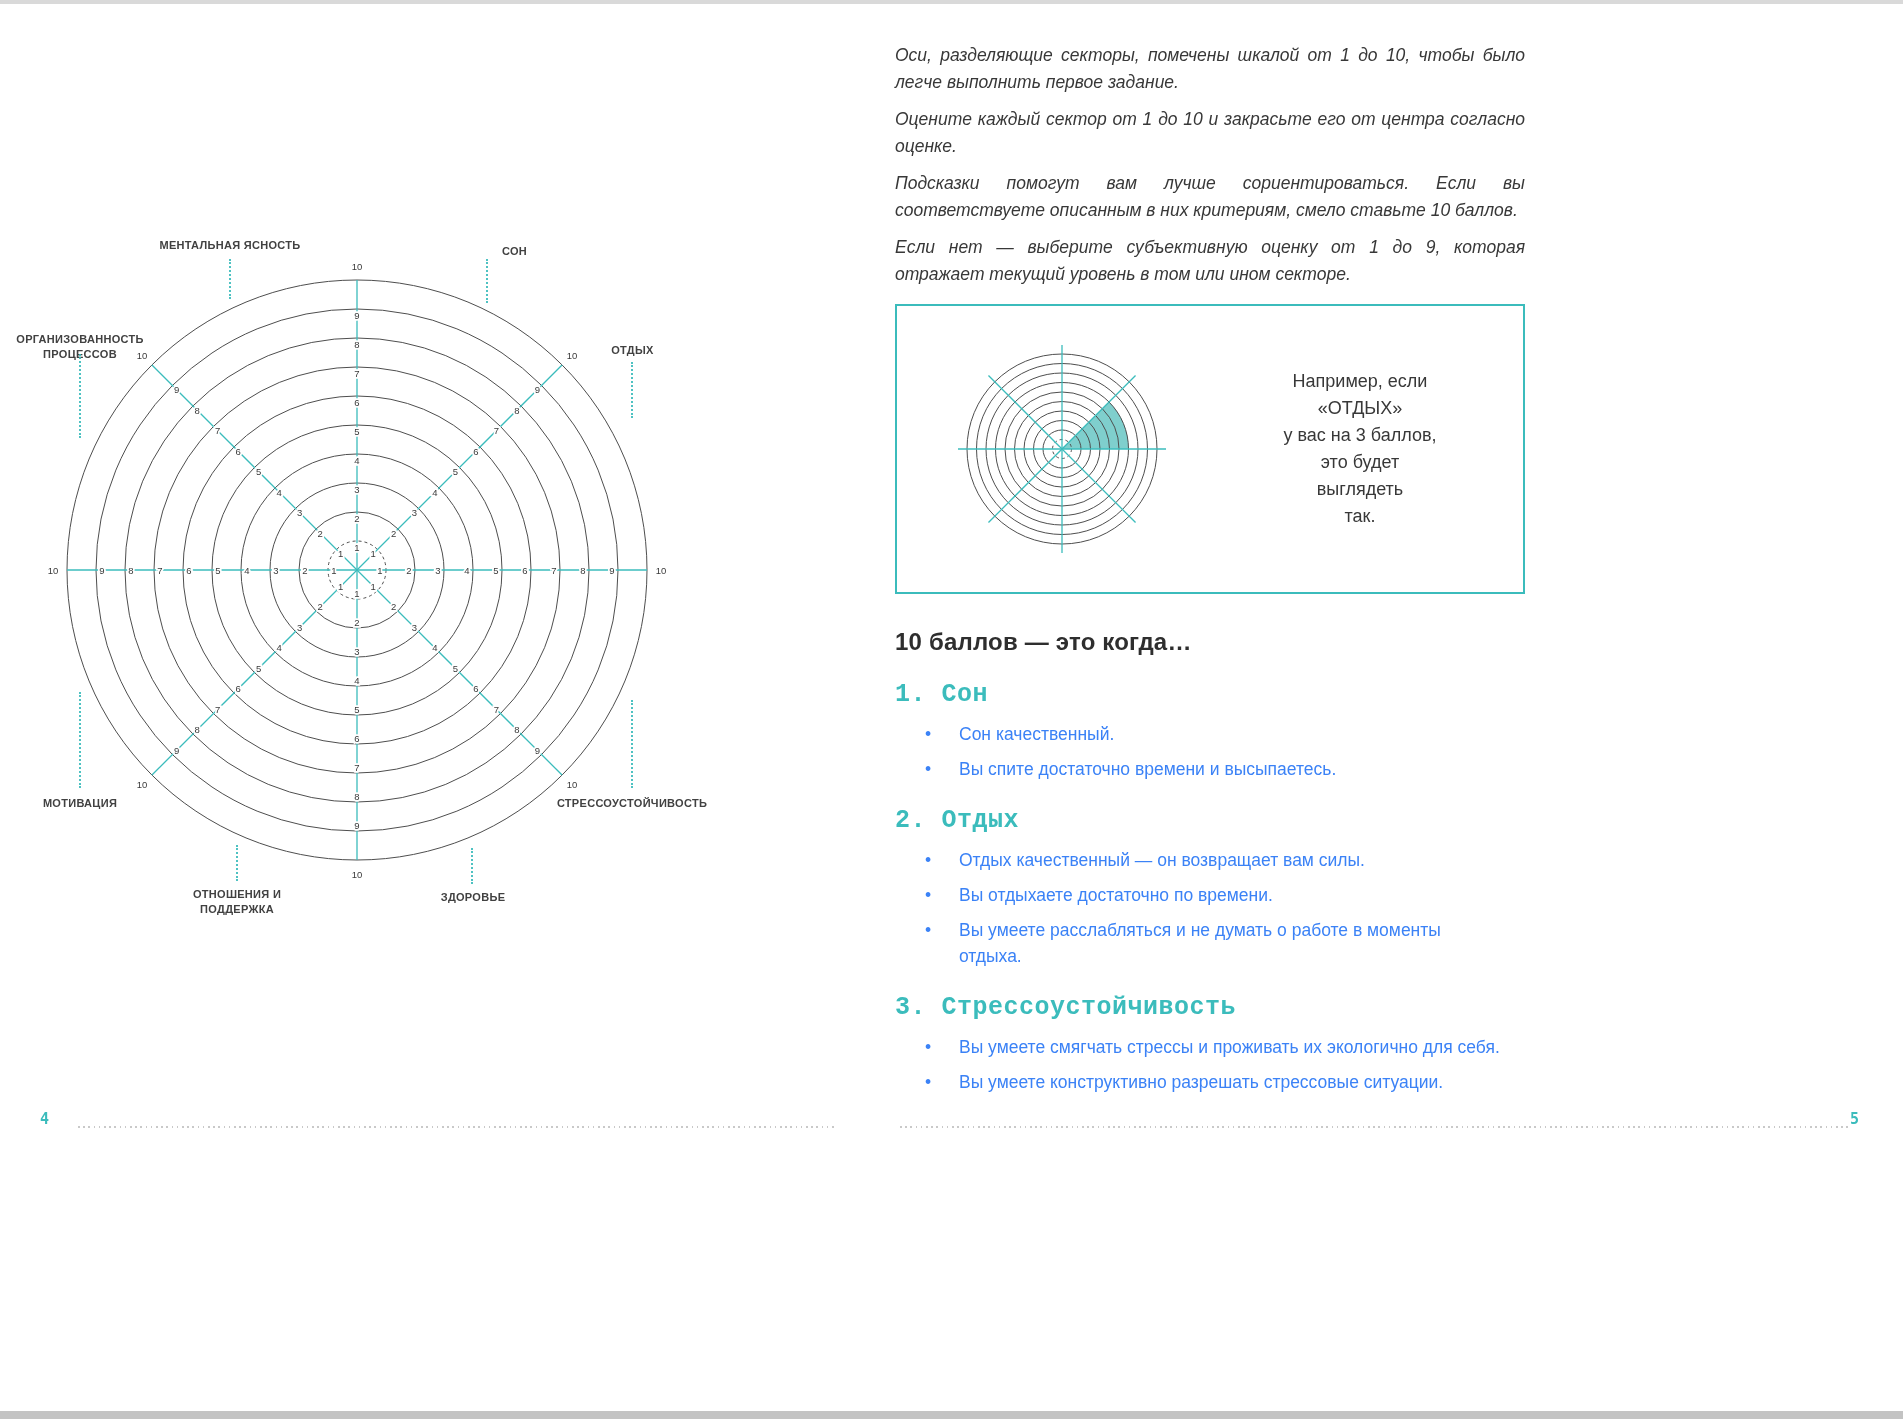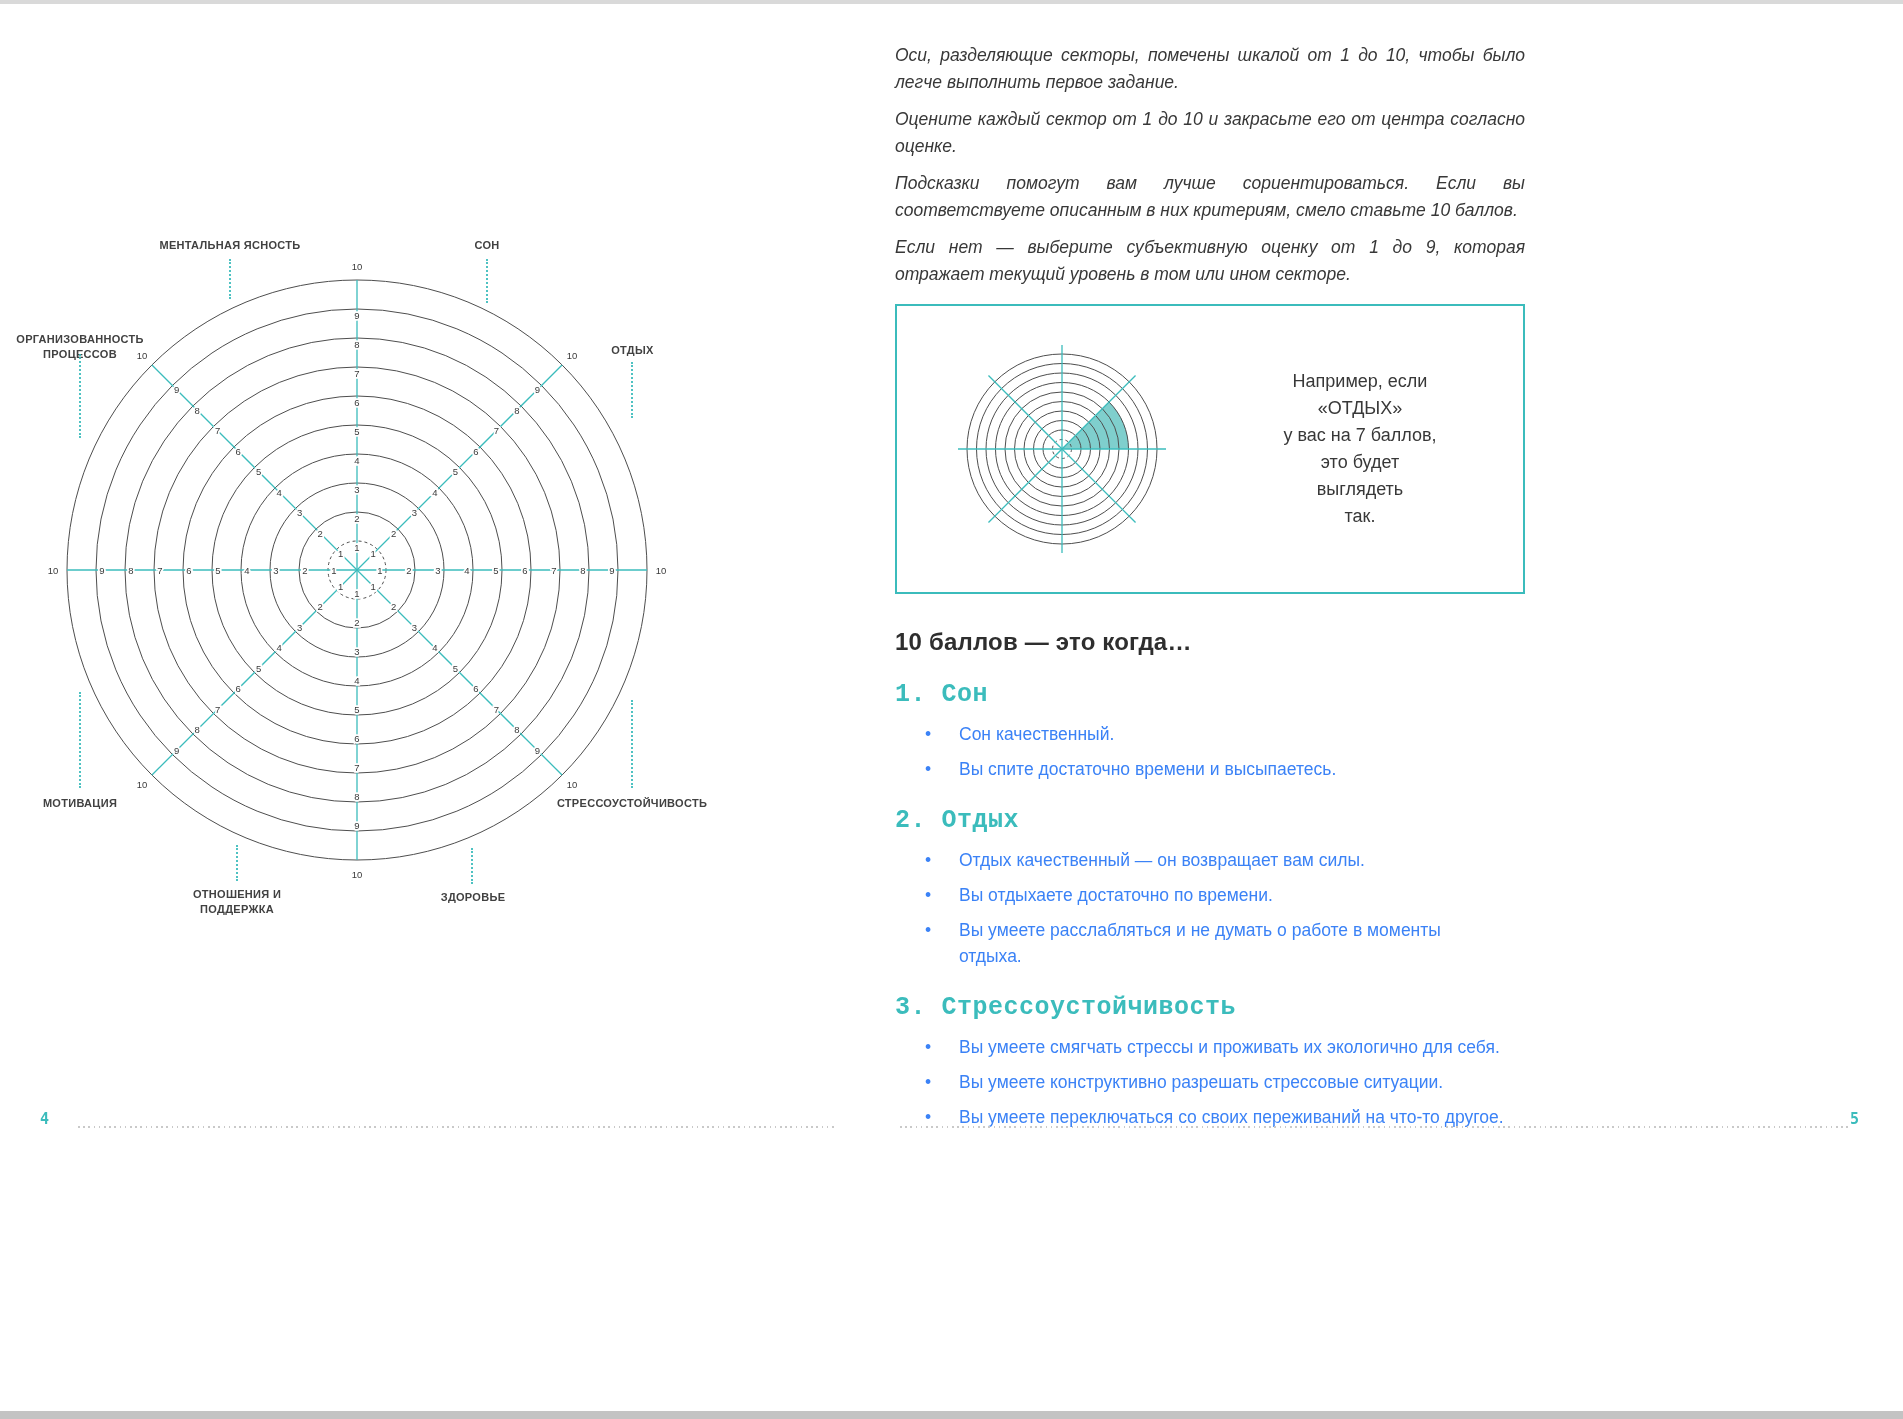--- a/index.html
+++ b/index.html
@@ -165,21 +165,21 @@
       <text x="242.21825406947977" y="242.21825406947977" font-size="9.5" fill="#3a3a3a" text-anchor="middle" dy="3.5" stroke="#ffffff" stroke-width="3.5" paint-order="stroke" font-family="&quot;Liberation Sans&quot;, sans-serif">4</text>
       <text x="221.7121574150699" y="221.7121574150699" font-size="9.5" fill="#3a3a3a" text-anchor="middle" dy="3.5" stroke="#ffffff" stroke-width="3.5" paint-order="stroke" font-family="&quot;Liberation Sans&quot;, sans-serif">5</text>
       <text x="201.20606076066002" y="201.20606076066002" font-size="9.5" fill="#3a3a3a" text-anchor="middle" dy="3.5" stroke="#ffffff" stroke-width="3.5" paint-order="stroke" font-family="&quot;Liberation Sans&quot;, sans-serif">6</text>
       <text x="180.69996410625015" y="180.69996410625012" font-size="9.5" fill="#3a3a3a" text-anchor="middle" dy="3.5" stroke="#ffffff" stroke-width="3.5" paint-order="stroke" font-family="&quot;Liberation Sans&quot;, sans-serif">7</text>
       <text x="160.19386745184028" y="160.19386745184025" font-size="9.5" fill="#3a3a3a" text-anchor="middle" dy="3.5" stroke="#ffffff" stroke-width="3.5" paint-order="stroke" font-family="&quot;Liberation Sans&quot;, sans-serif">8</text>
       <text x="139.6877707974304" y="139.68777079743037" font-size="9.5" fill="#3a3a3a" text-anchor="middle" dy="3.5" stroke="#ffffff" stroke-width="3.5" paint-order="stroke" font-family="&quot;Liberation Sans&quot;, sans-serif">9</text>
       <text x="105.03953851928958" y="105.03953851928955" font-size="9.5" fill="#3a3a3a" text-anchor="middle" dy="3.5" stroke="#ffffff" stroke-width="3.5" paint-order="stroke" font-family="&quot;Liberation Sans&quot;, sans-serif">10</text>
     </svg>
 
   <div class="wheel-label" style="left:140px; top:238px; width:180px;">МЕНТАЛЬНАЯ ЯСНОСТЬ</div>
-  <div class="wheel-label" style="left:447px; top:238px; width:80px;">СОН</div>
+  <div class="wheel-label" style="left:447px; top:244px; width:80px;text-align:right;">СОН</div>
   <div class="wheel-label" style="left:10px; top:332px; width:140px;">ОРГАНИЗОВАННОСТЬ ПРОЦЕССОВ</div>
   <div class="wheel-label" style="left:595px; top:343px; width:75px;">ОТДЫХ</div>
   <div class="wheel-label" style="left:28px; top:796px; width:104px;">МОТИВАЦИЯ</div>
   <div class="wheel-label nowrap" style="left:547px; top:796px; width:170px;">СТРЕССОУСТОЙЧИВОСТЬ</div>
   <div class="wheel-label" style="left:177px; top:887px; width:120px;">ОТНОШЕНИЯ И ПОДДЕРЖКА</div>
   <div class="wheel-label" style="left:432px; top:890px; width:82px;">ЗДОРОВЬЕ</div>
 
   <div class="leader" style="left:229px; top:259px; height:40px;"></div>
   <div class="leader" style="left:486px; top:259px; height:44px;"></div>
   <div class="leader" style="left:79px;  top:354px; height:84px;"></div>
@@ -216,21 +216,21 @@
           <circle cx="106" cy="106" r="85.5" fill="none" stroke="#4e4e4e" stroke-width="1" stroke-dasharray="none"></circle>
           <circle cx="106" cy="106" r="95" fill="none" stroke="#4e4e4e" stroke-width="1" stroke-dasharray="none"></circle>
           <line x1="2" y1="106" x2="210" y2="106" stroke="#3bbcbc" stroke-width="1.3"></line>
           <line x1="32.460894756599046" y1="179.53910524340094" x2="179.53910524340097" y2="32.46089475659906" stroke="#3bbcbc" stroke-width="1.3"></line>
           <line x1="106" y1="210" x2="106" y2="2" stroke="#3bbcbc" stroke-width="1.3"></line>
           <line x1="179.53910524340094" y1="179.53910524340097" x2="32.46089475659906" y2="32.460894756599046" stroke="#3bbcbc" stroke-width="1.3"></line>
         </svg>
     </div>
     <div class="example-caption">Например, если
 «ОТДЫХ»
-у вас на 7 баллов,
+у вас на 3 баллов,
 это будет
 выглядеть
 так.</div>
   </div>
 
   <h2 class="scores-heading">10 баллов — это когда…</h2>
 
   <div class="section">
     <div class="section-title">1. Сон</div>
     <ul class="bullets">
@@ -246,19 +246,18 @@
       <li class="bullet">Вы отдыхаете достаточно по времени.</li>
       <li class="bullet">Вы умеете расслабляться и не думать о работе в моменты отдыха.</li>
     </ul>
   </div>
 
   <div class="section">
     <div class="section-title">3. Стрессоустойчивость</div>
     <ul class="bullets">
       <li class="bullet">Вы умеете смягчать стрессы и проживать их экологично для себя.</li>
       <li class="bullet">Вы умеете конструктивно разрешать стрессовые ситуации.</li>
-      <li class="bullet">Вы умеете переключаться со своих переживаний на что-то другое.</li>
     </ul>
   </div>
 </div>
 
 <div class="footer-line" style="left:900px; width:948px;"></div>
 <div class="page-num" style="left:1850px;">5</div>
 
 </body></html>

